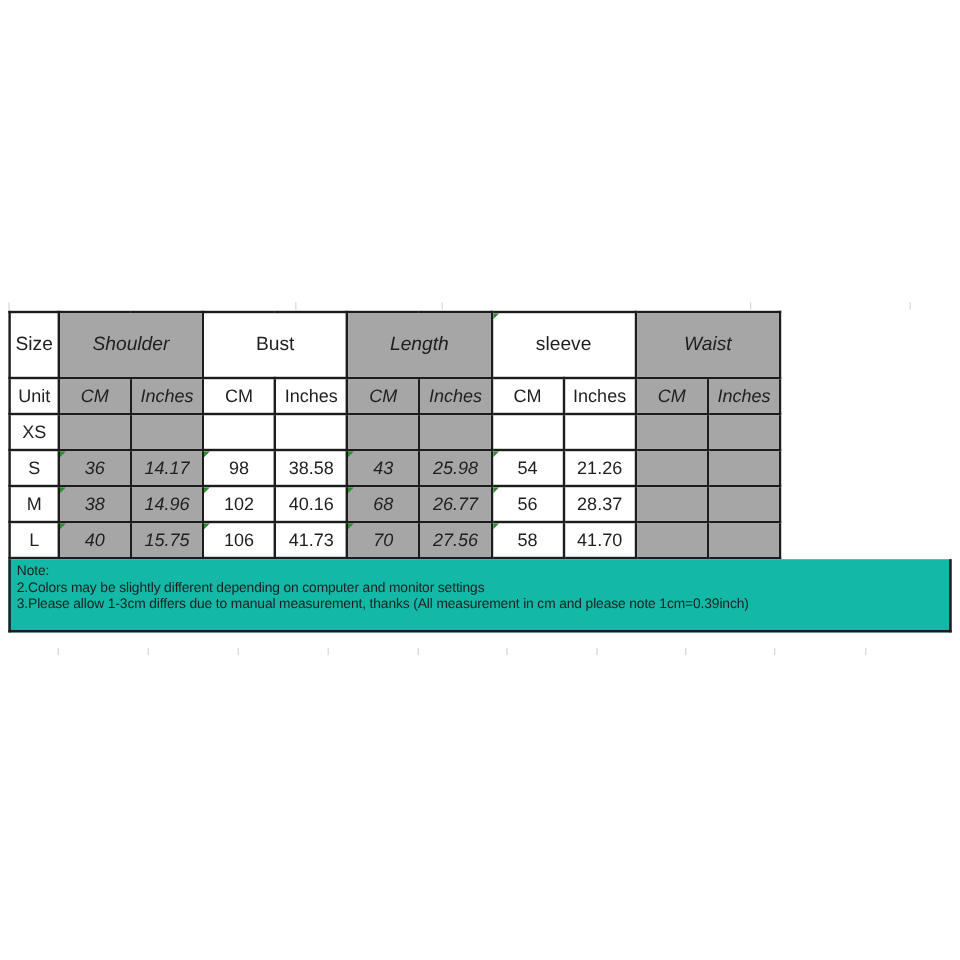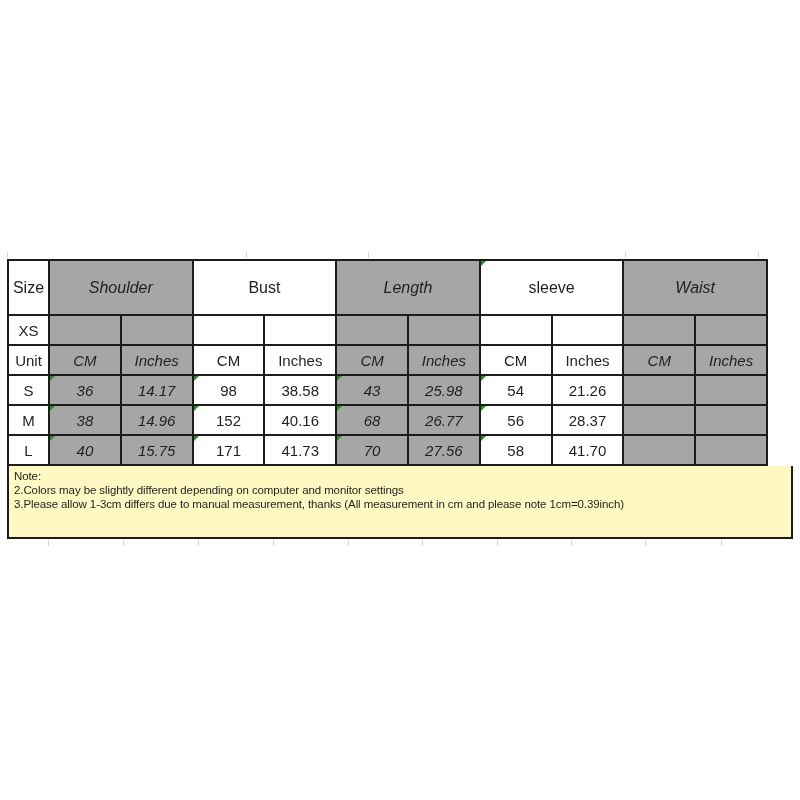--- a/index.html
+++ b/index.html
@@ -3,42 +3,42 @@
 <meta charset="utf-8">
 <style>
   html,body{margin:0;padding:0;}
   body{
     width:800px;height:800px;background:#ffffff;
     font-family:"Liberation Sans", sans-serif;
     color:#1f1f1f;position:relative;overflow:hidden;
   }
   .stage{position:absolute;left:7px;top:259px;width:786px;}
   table.size-chart{
-    border-collapse:collapse;table-layout:fixed;width:761px;
+    border-collapse:collapse;table-layout:fixed;width:644px;
   }
   table.size-chart td{
     border:2px solid var(--border,#1c1c1c);
     text-align:center;vertical-align:middle;
     font-size:15px;padding:0;position:relative;
     white-space:nowrap;overflow:hidden;
   }
   tr.head{height:55px;}
   tr.head td{font-size:16px;}
   tr.row{height:30px;}
   .g{background:var(--gray,#a6a6a6);font-style:italic;}
   .tri::before{
     content:"";position:absolute;top:0;left:0;width:0;height:0;
     border-top:5px solid var(--green,#2e8b2e);
     border-right:5px solid transparent;
   }
   .note{
     border:2px solid var(--border,#1c1c1c);border-top:none;
-    height:56px;padding:3px 5px 12px 5px;
+    height:56px;padding:3px 5px 0 5px;
     font-size:11.5px;line-height:14.2px;letter-spacing:-0.1px;
-    background:#fef9c3;
+    background:#14b8a6;
   }
   .tick{
     position:absolute;width:1px;height:6px;background:#d6d6d6;
   }
 </style>
 </head>
 <body>
 
 <div class="tick" style="left:7px;top:252px;"></div>
 <div class="tick" style="left:246px;top:252px;"></div>
@@ -67,80 +67,80 @@
         <tr class="head">
       <td>Size</td>
       <td colspan="2" class="g">Shoulder</td>
       <td colspan="2">Bust</td>
       <td colspan="2" class="g">Length</td>
       <td colspan="2" class="tri">sleeve</td>
       <td colspan="2" class="g">Waist</td>
     </tr>
 
     <tr class="row">
+      <td>Unit</td>
+      <td class="g">CM</td>
+      <td class="g">Inches</td>
+      <td>CM</td>
+      <td>Inches</td>
+      <td class="g">CM</td>
+      <td class="g">Inches</td>
+      <td>CM</td>
+      <td>Inches</td>
+      <td class="g">CM</td>
+      <td class="g">Inches</td>
+    </tr>
+
+    <tr class="row">
       <td>XS</td>
       <td class="g"></td>
       <td class="g"></td>
       <td></td>
       <td></td>
       <td class="g"></td>
       <td class="g"></td>
       <td></td>
       <td></td>
       <td class="g"></td>
       <td class="g"></td>
-    </tr>
-
-    <tr class="row">
-      <td>Unit</td>
-      <td class="g">CM</td>
-      <td class="g">Inches</td>
-      <td>CM</td>
-      <td>Inches</td>
-      <td class="g">CM</td>
-      <td class="g">Inches</td>
-      <td>CM</td>
-      <td>Inches</td>
-      <td class="g">CM</td>
-      <td class="g">Inches</td>
     </tr>
 
     <tr class="row">
       <td>S</td>
       <td class="g tri">36</td>
       <td class="g">14.17</td>
       <td class="tri">98</td>
       <td>38.58</td>
       <td class="g tri">43</td>
       <td class="g">25.98</td>
       <td class="tri">54</td>
       <td>21.26</td>
       <td class="g"></td>
       <td class="g"></td>
     </tr>
 
     <tr class="row">
       <td>M</td>
       <td class="g tri">38</td>
       <td class="g">14.96</td>
-      <td class="tri">152</td>
+      <td class="tri">102</td>
       <td>40.16</td>
       <td class="g tri">68</td>
       <td class="g">26.77</td>
       <td class="tri">56</td>
       <td>28.37</td>
       <td class="g"></td>
       <td class="g"></td>
     </tr>
 
     <tr class="row">
       <td>L</td>
       <td class="g tri">40</td>
       <td class="g">15.75</td>
-      <td class="tri">171</td>
+      <td class="tri">106</td>
       <td>41.73</td>
       <td class="g tri">70</td>
       <td class="g">27.56</td>
       <td class="tri">58</td>
       <td>41.70</td>
       <td class="g"></td>
       <td class="g"></td>
     </tr>
   </tbody>
     </table>

